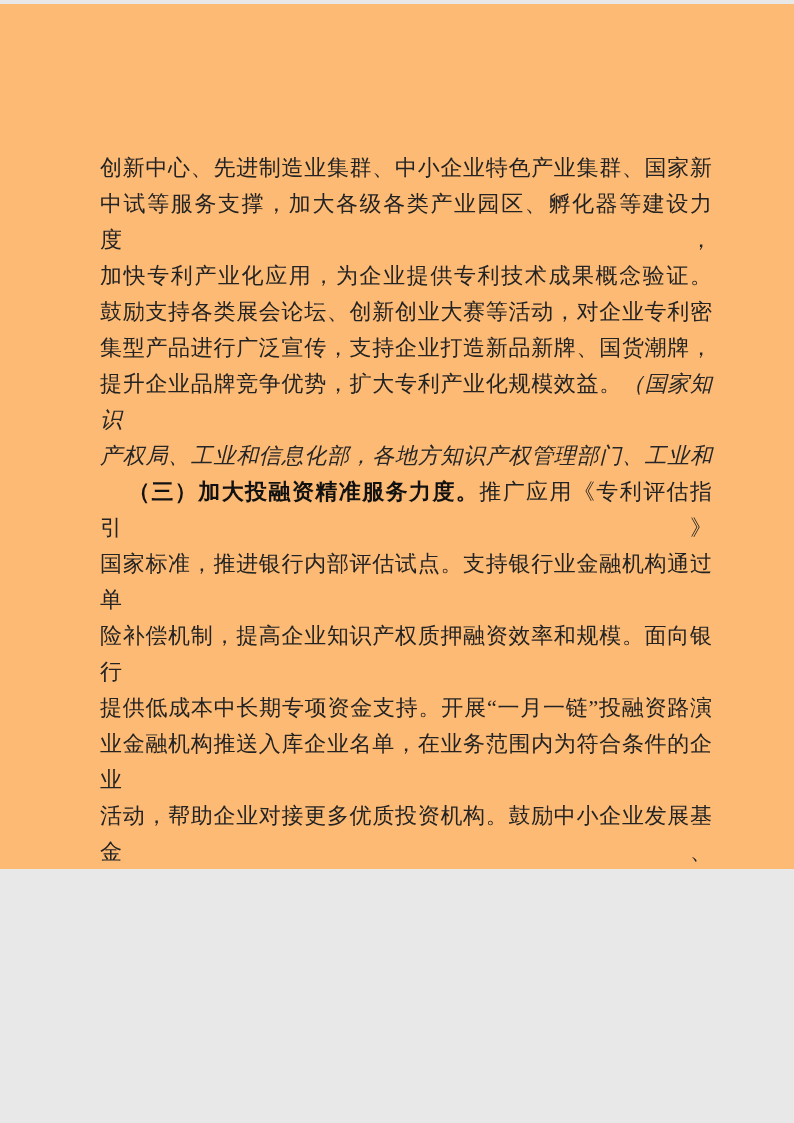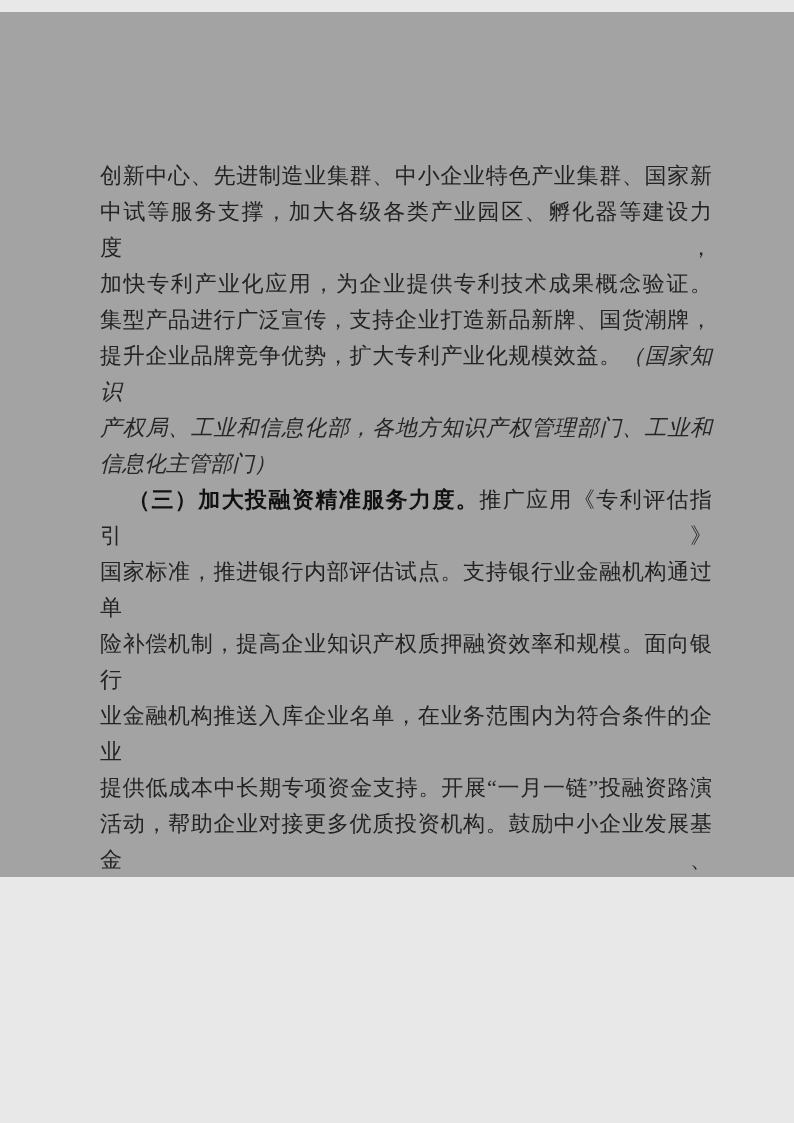--- a/index.html
+++ b/index.html
@@ -4,22 +4,22 @@
 <style>
   html, body {
     margin: 0;
     padding: 0;
     background: #e8e8e8;
   }
   .page {
     position: relative;
     width: 794px;
     height: 865px;
-    margin: 12px auto;
-    background: #a3a3a3;
+    margin: 4px auto;
+    background: #fdba74;
     overflow: hidden;
     font-family: "Liberation Serif", "DejaVu Serif", serif;
   }
   .text-block {
     position: absolute;
     left: 100px;
     top: 146px;
     width: 612px;
   }
   .para {
@@ -71,32 +71,32 @@
 <body>
 
 <div class="page">
 
   <div class="text-block">
 
     <div class="para">
       <div class="line full"><span class="seg-normal">创新中心、先进制造业集群、中小企业特色产业集群、国家新</span></div>
       <div class="line full"><span class="seg-normal">中试等服务支撑，加大各级各类产业园区、孵化器等建设力度，</span></div>
       <div class="line full"><span class="seg-normal">加快专利产业化应用，为企业提供专利技术成果概念验证。</span></div>
+      <div class="line full"><span class="seg-normal">鼓励支持各类展会论坛、创新创业大赛等活动，对企业专利密</span></div>
       <div class="line full"><span class="seg-normal">集型产品进行广泛宣传，支持企业打造新品新牌、国货潮牌，</span></div>
       <div class="line full"><span class="seg-normal">提升企业品牌竞争优势，扩大专利产业化规模效益。</span><span class="seg-kai">（国家知识</span></div>
       <div class="line full"><span class="seg-kai">产权局、工业和信息化部，各地方知识产权管理部门、工业和</span></div>
-      <div class="line short"><span class="seg-kai">信息化主管部门）</span></div>
     </div>
 
     <div class="para">
       <div class="line full indent"><span class="seg-heading">（三）加大投融资精准服务力度。</span><span class="seg-normal">推广应用《专利评估指引》</span></div>
       <div class="line full"><span class="seg-normal">国家标准，推进银行内部评估试点。支持银行业金融机构通过单</span></div>
       <div class="line full"><span class="seg-normal">险补偿机制，提高企业知识产权质押融资效率和规模。面向银行</span></div>
+      <div class="line full"><span class="seg-normal">提供低成本中长期专项资金支持。开展“一月一链”投融资路演</span></div>
       <div class="line full"><span class="seg-normal">业金融机构推送入库企业名单，在业务范围内为符合条件的企业</span></div>
-      <div class="line full"><span class="seg-normal">提供低成本中长期专项资金支持。开展“一月一链”投融资路演</span></div>
       <div class="line full"><span class="seg-normal">活动，帮助企业对接更多优质投资机构。鼓励中小企业发展基金、</span></div>
       <div class="line full"></div>
 
     </div>
 
   </div>
 
   <div class="page-footer">— 6 —</div>
 
 </div>

